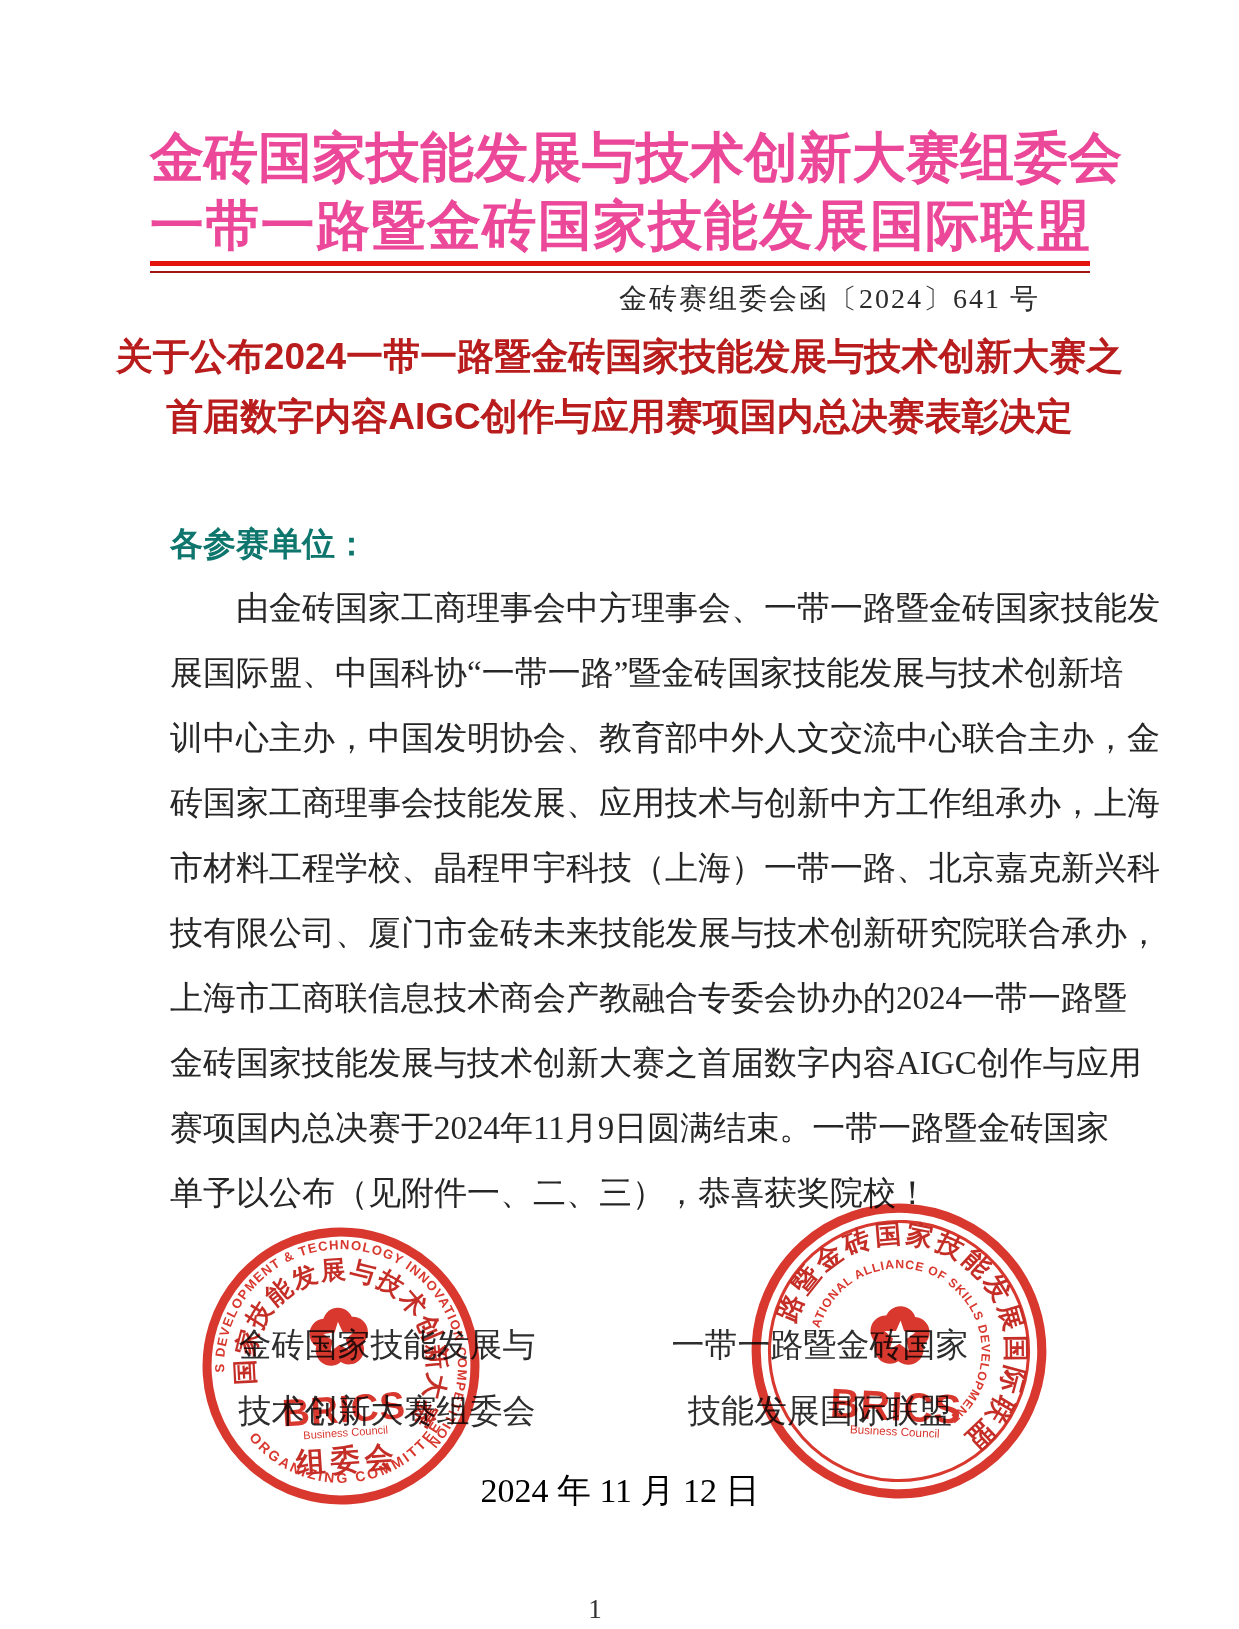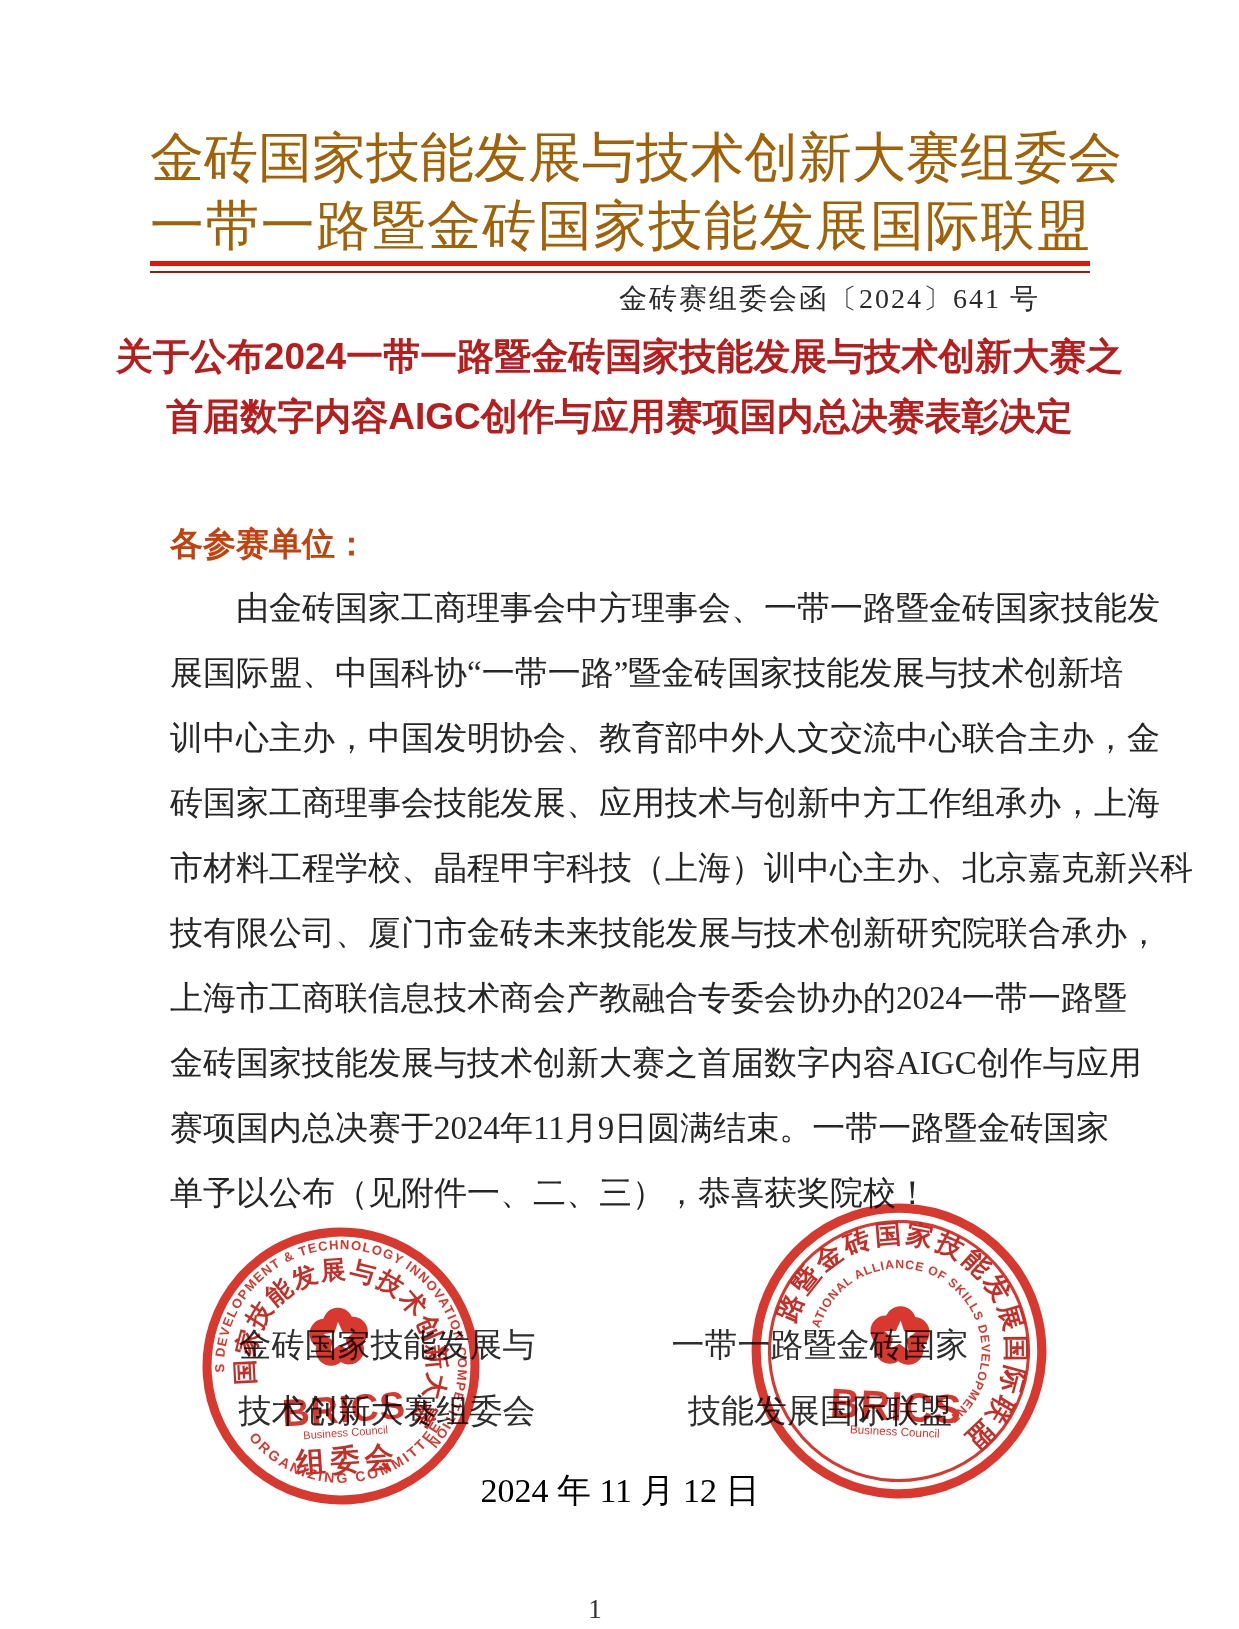--- a/index.html
+++ b/index.html
@@ -9,22 +9,22 @@
     background:#ffffff;
     overflow:hidden;
     font-family:"Liberation Serif","DejaVu Serif",serif;
     color:#222;
   }
   
   .org-line{
     position:absolute;left:150px;width:940px;
     text-align:justify;text-align-last:justify;
     font-family:"Liberation Serif","DejaVu Serif",serif;
-    font-weight:400;
-    color:#a16207;
+    font-weight:700;
+    color:#ec4899;
     white-space:nowrap;
   }
   .org-line.l1{top:126px;font-size:54px;line-height:64px;}
   .org-line.l2{top:194px;font-size:54px;line-height:64px;}
   .rule-wrap{position:absolute;left:150px;top:261px;width:940px;}
   .rule-thick{height:5px;background:#e3140c;}
   .rule-thin{height:2px;background:#a21510;margin-top:5px;}
   
   .doc-number{
     position:absolute;top:280px;left:150px;width:890px;
@@ -38,21 +38,21 @@
     text-align:center;
     font-family:"Liberation Sans","DejaVu Sans",sans-serif;
     font-weight:900;color:#b91c1c;white-space:nowrap;
   }
   .doc-title.t1{top:332px;font-size:37px;}
   .doc-title.t2{top:392px;font-size:37px;}
   
   .salutation{
     position:absolute;top:522px;left:170px;
     font-family:"Liberation Sans","DejaVu Sans",sans-serif;
-    font-weight:900;font-size:33px;color:#c2410c;text-align:right;
+    font-weight:900;font-size:33px;color:#0f766e;text-align:right;
   }
   .body-block{
     position:absolute;top:576px;left:170px;width:845px;
     font-size:33px;color:#262626;
   }
   .body-line{
     height:65px;line-height:65px;white-space:nowrap;
     text-align:justify;text-align-last:justify;
   }
   .body-line.indent{text-indent:66px;}
@@ -99,21 +99,21 @@
   <div class="doc-title t1">关于公布2024一带一路暨金砖国家技能发展与技术创新大赛之</div>
   <div class="doc-title t2">首届数字内容AIGC创作与应用赛项国内总决赛表彰决定</div>
 
   <div class="salutation">各参赛单位：</div>
 
   <div class="body-block">
     <div class="body-line indent">由金砖国家工商理事会中方理事会、一带一路暨金砖国家技能发</div>
     <div class="body-line">展国际盟、中国科协“一带一路”暨金砖国家技能发展与技术创新培</div>
     <div class="body-line">训中心主办，中国发明协会、教育部中外人文交流中心联合主办，金</div>
     <div class="body-line">砖国家工商理事会技能发展、应用技术与创新中方工作组承办，上海</div>
-    <div class="body-line">市材料工程学校、晶程甲宇科技（上海）训中心主办、北京嘉克新兴科</div>
+    <div class="body-line">市材料工程学校、晶程甲宇科技（上海）一带一路、北京嘉克新兴科</div>
     <div class="body-line">技有限公司、厦门市金砖未来技能发展与技术创新研究院联合承办，</div>
     <div class="body-line">上海市工商联信息技术商会产教融合专委会协办的2024一带一路暨</div>
     <div class="body-line">金砖国家技能发展与技术创新大赛之首届数字内容AIGC创作与应用</div>
     <div class="body-line">赛项国内总决赛于2024年11月9日圆满结束。一带一路暨金砖国家</div>
     <div class="body-line last">单予以公布（见附件一、二、三），恭喜获奖院校！</div>
   </div>
 
   <div class="sig left">
     <div>金砖国家技能发展与</div>
     <div>技术创新大赛组委会</div>

